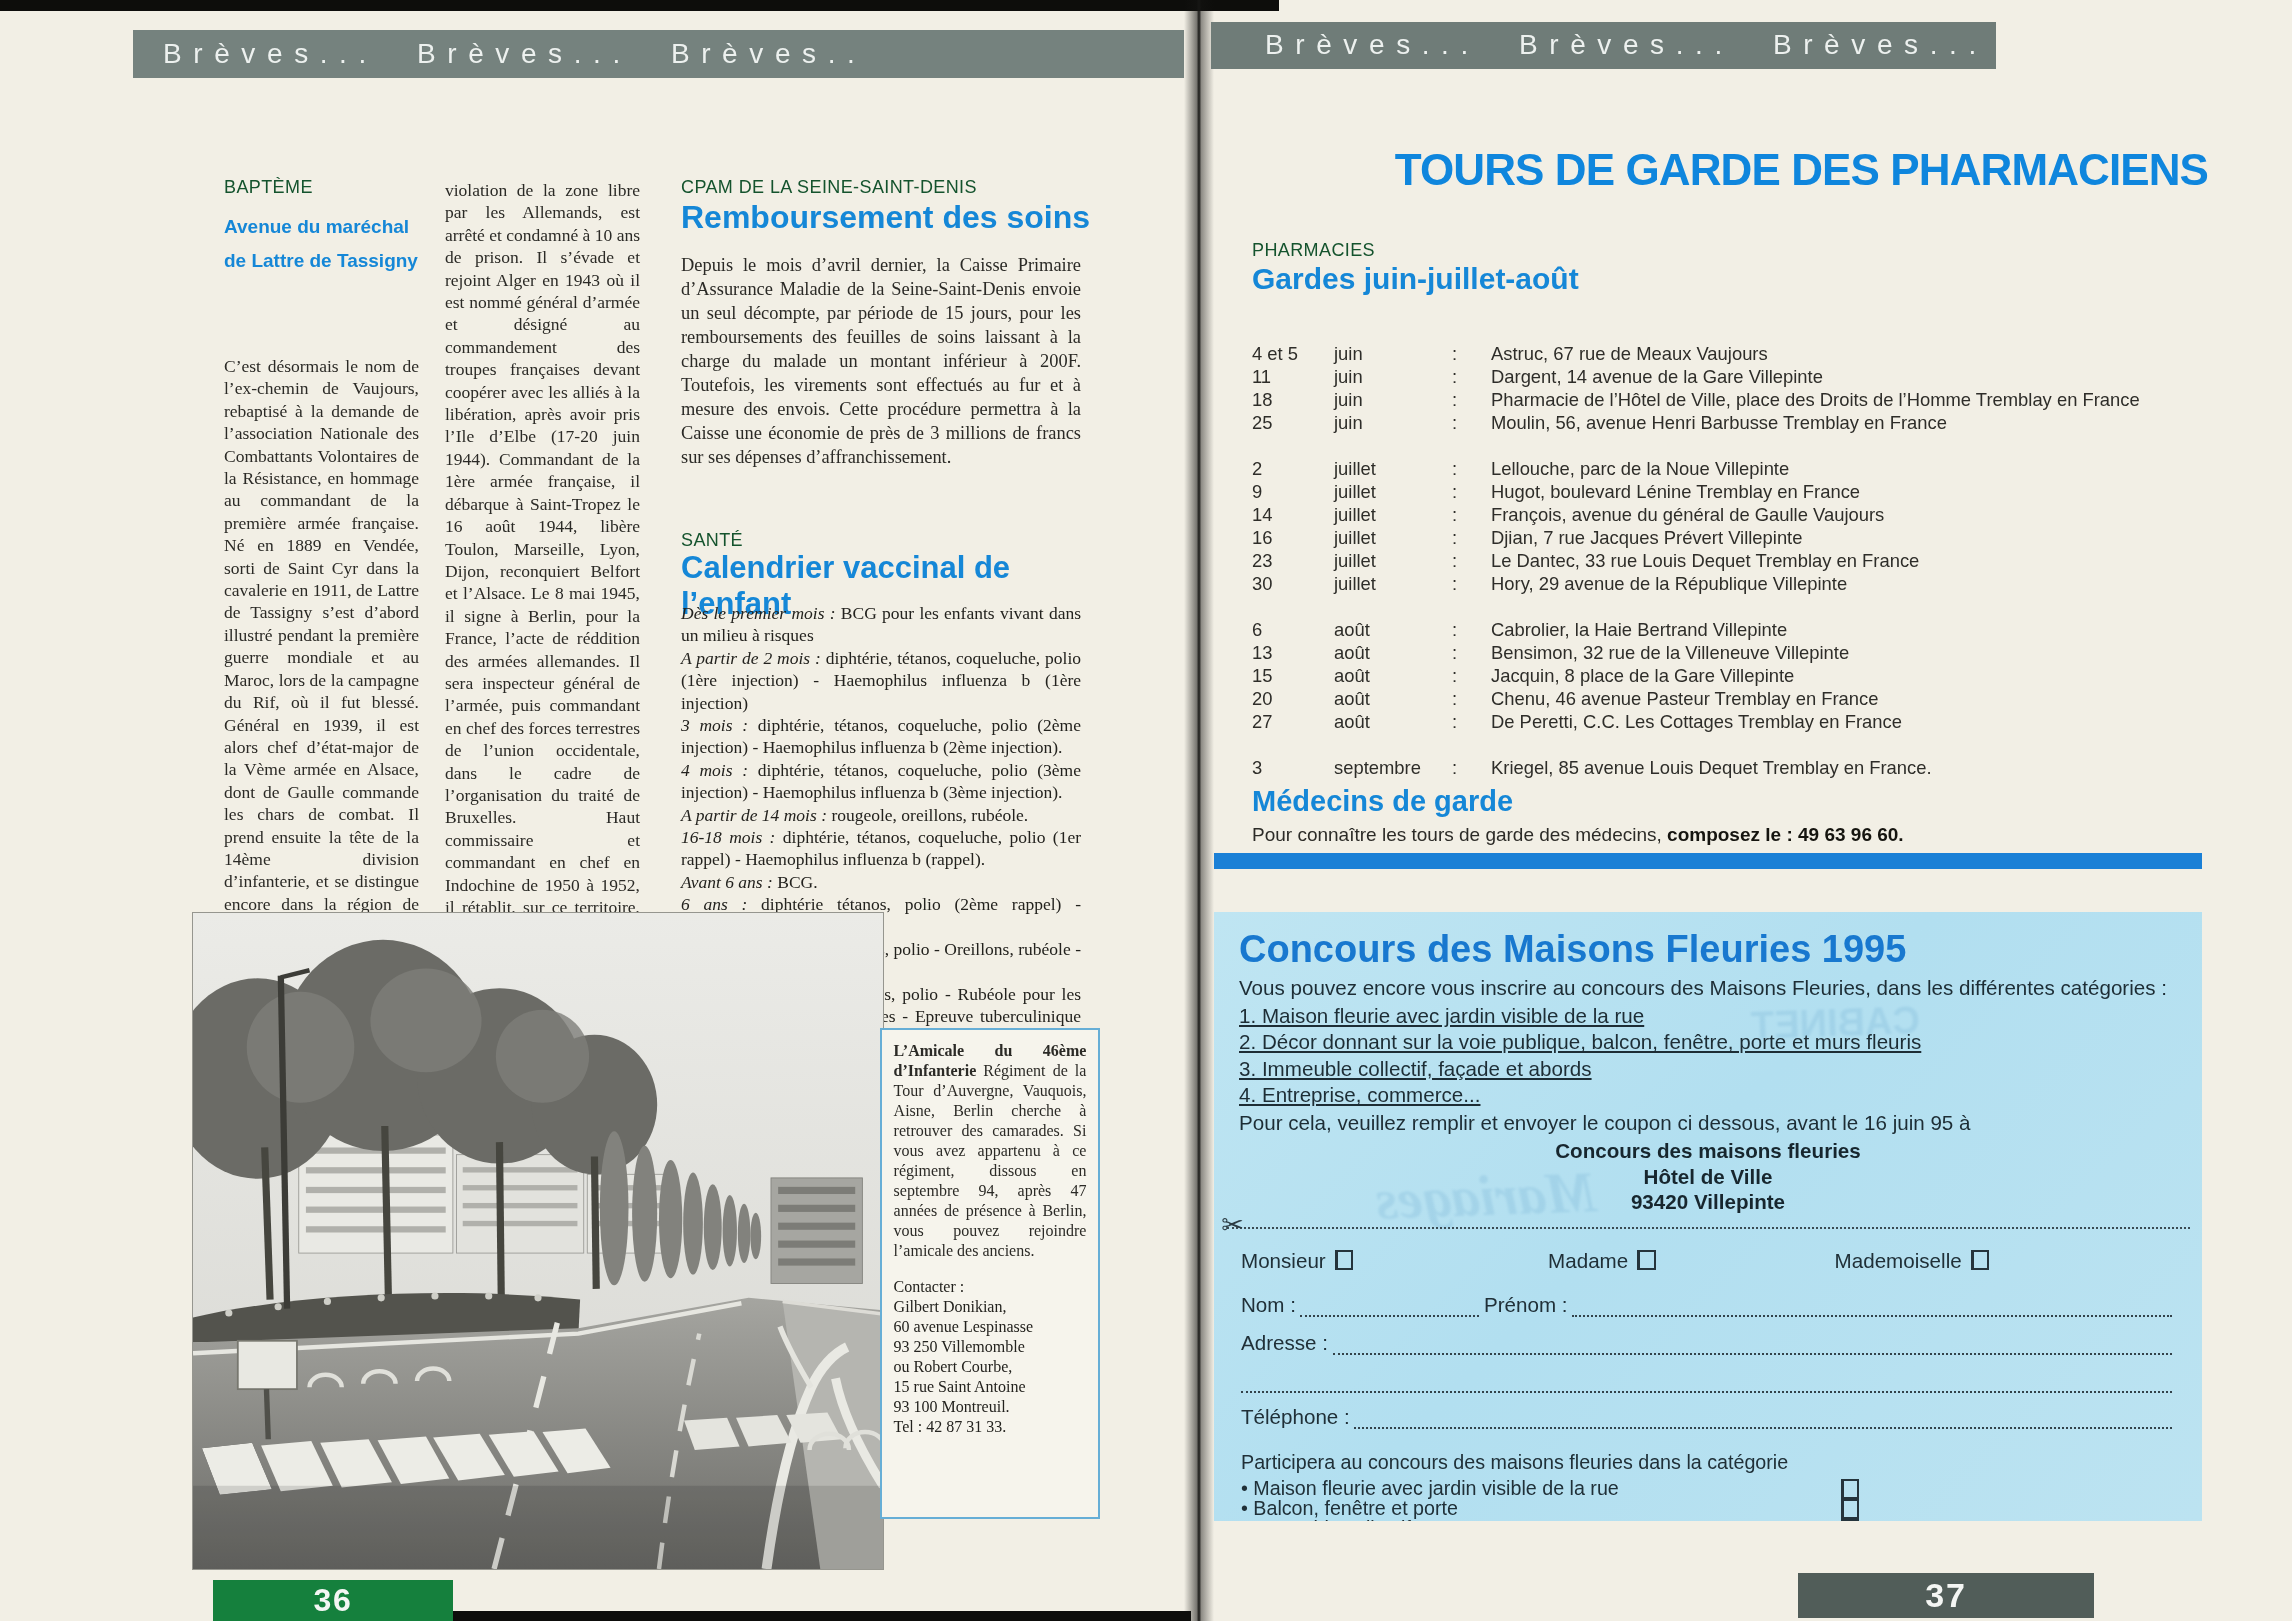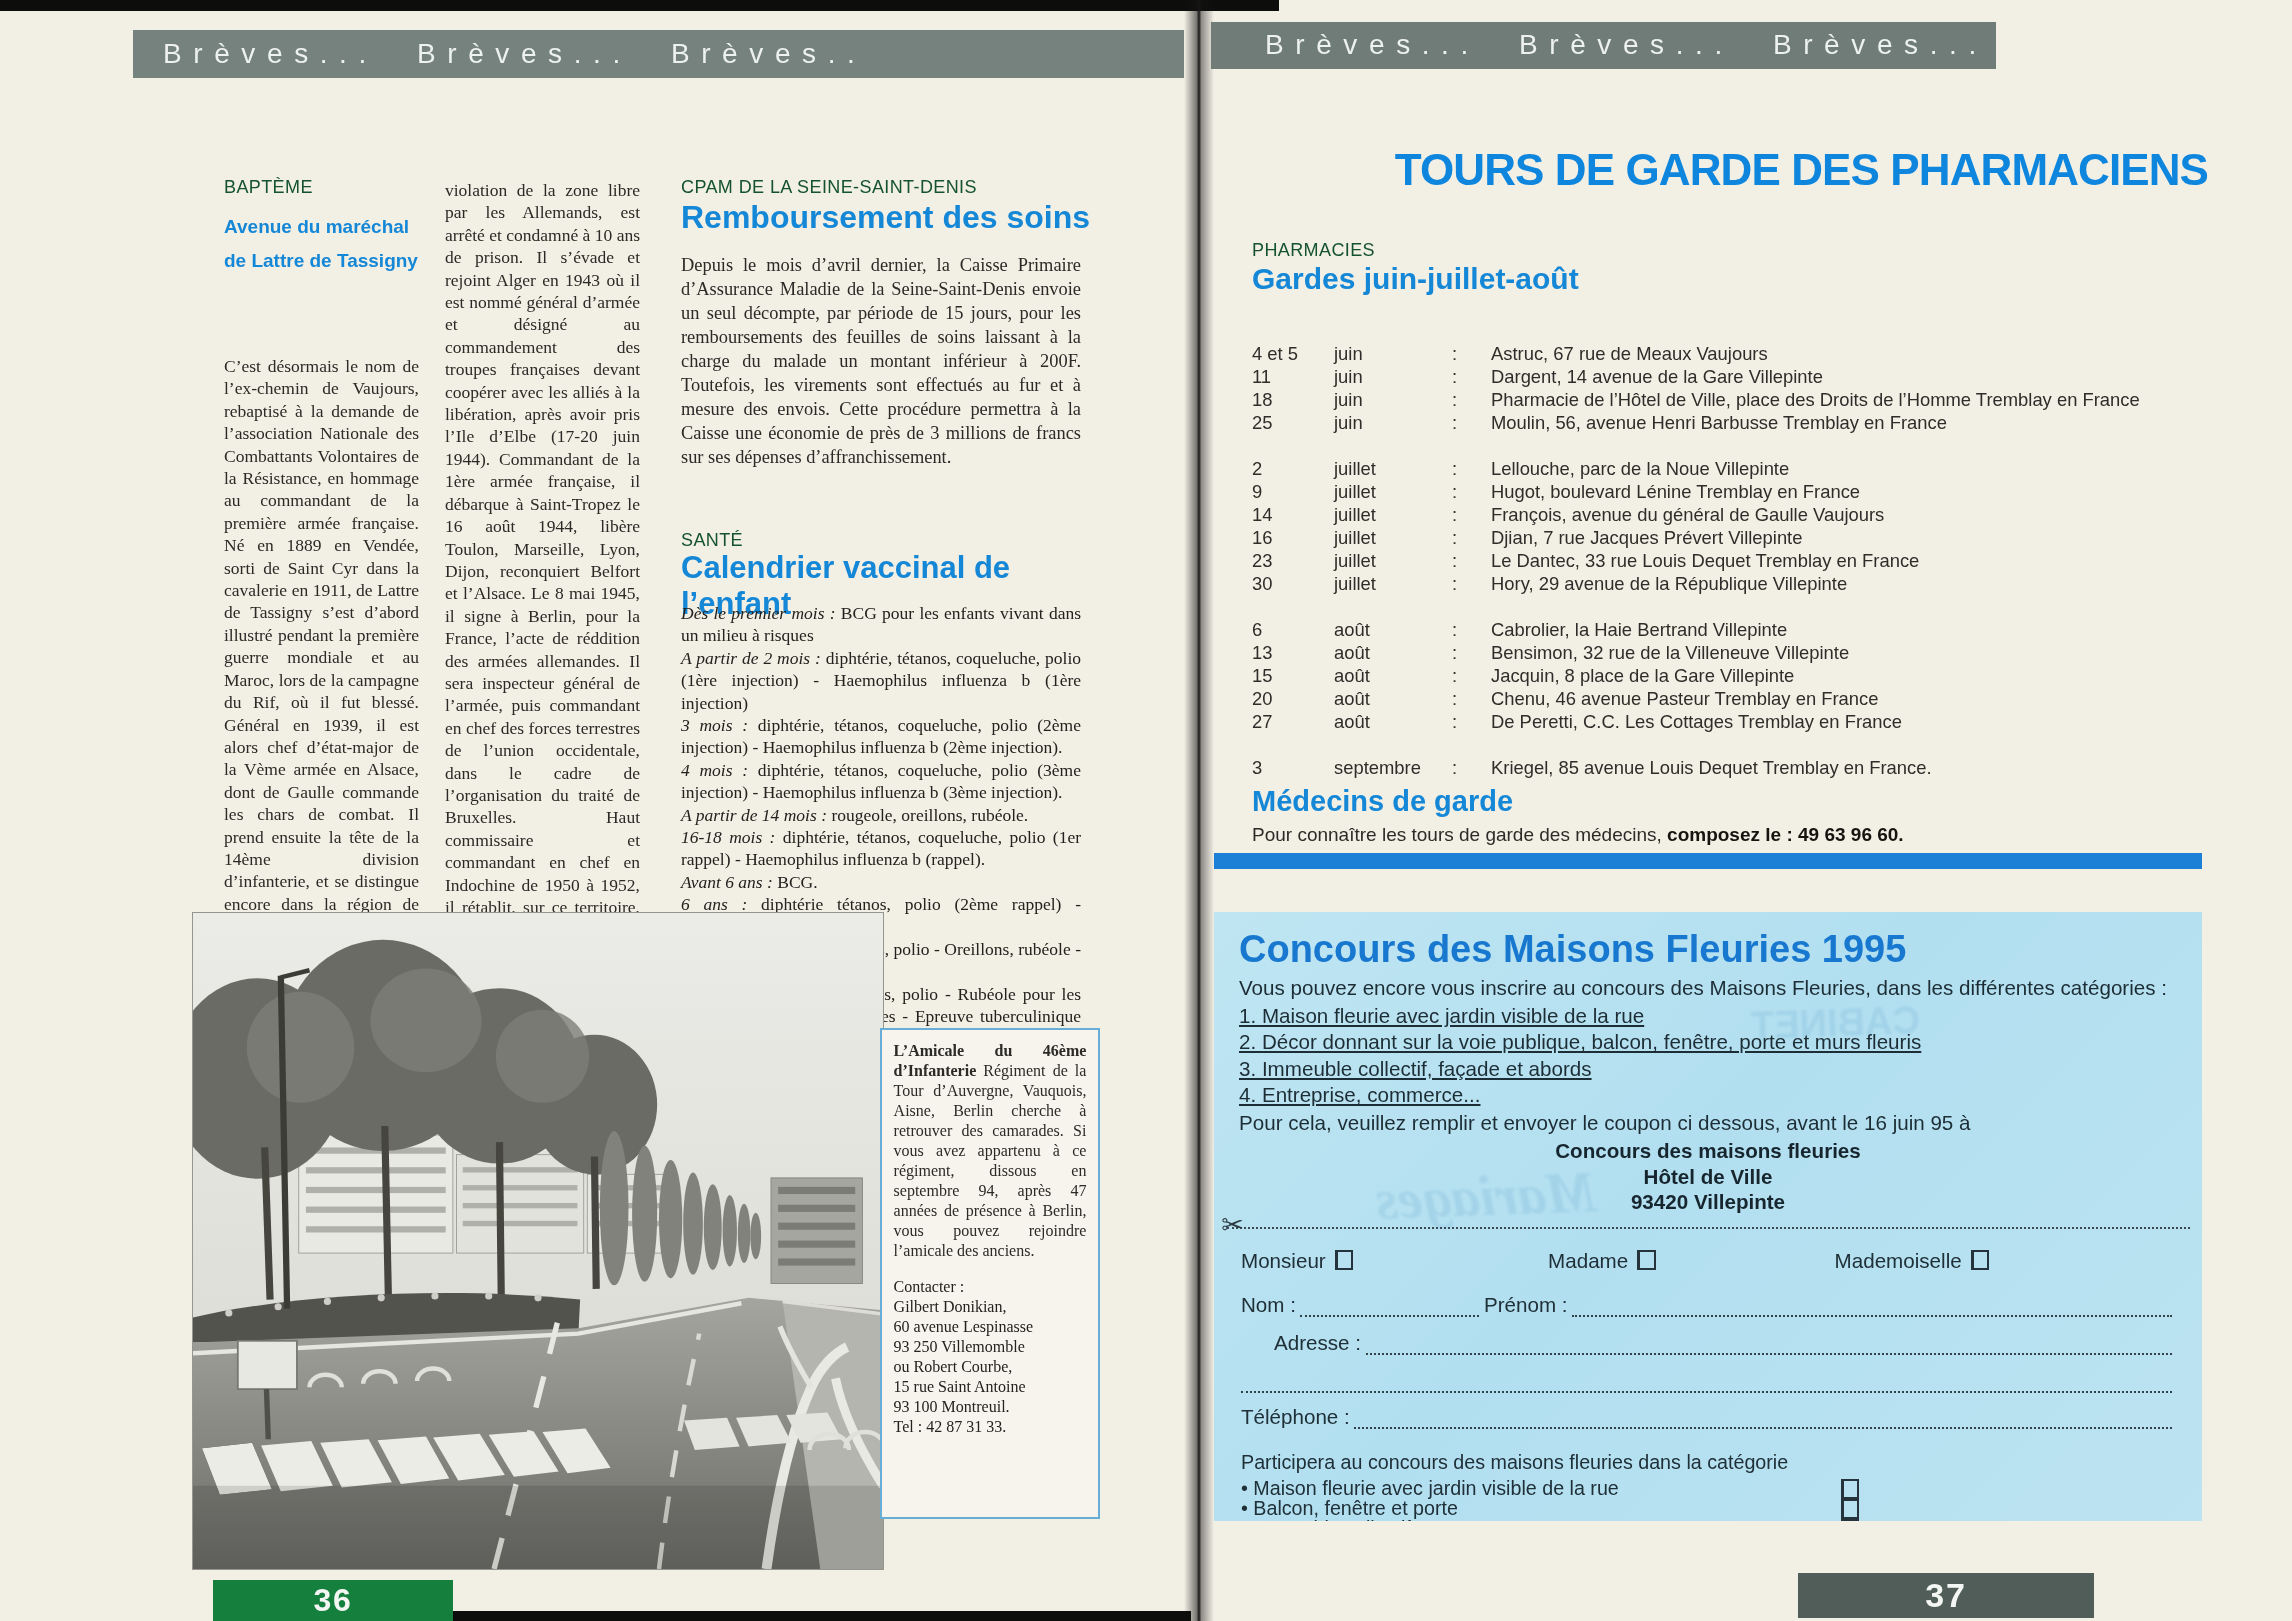--- a/index.html
+++ b/index.html
@@ -373,21 +373,21 @@
         <span><span>Monsieur</span><span class="chk"></span></span>
         <span style="margin-left:195px;"><span>Madame</span><span class="chk"></span></span>
         <span style="margin-left:179px;"><span>Mademoiselle</span><span class="chk"></span></span>
       </div>
       <div class="frow" style="margin-top:19.7px;">
         <span>Nom :</span>
         <span class="dotfill" style="width:179px;"></span>
         <span>Prénom :</span>
         <span class="dotfill grow"></span>
       </div>
-      <div class="frow" style="margin-top:14.3px;margin-left:33px;">
+      <div class="frow" style="margin-top:14.3px;">
         <span>Adresse :</span>
         <span class="dotfill grow"></span>
       </div>
       <div class="frow" style="margin-top:14.3px;">
         <span class="dotfill grow" style="margin-left:0;"></span>
       </div>
       <div class="frow" style="margin-top:12.5px;">
         <span>Téléphone :</span>
         <span class="dotfill grow"></span>
       </div>

